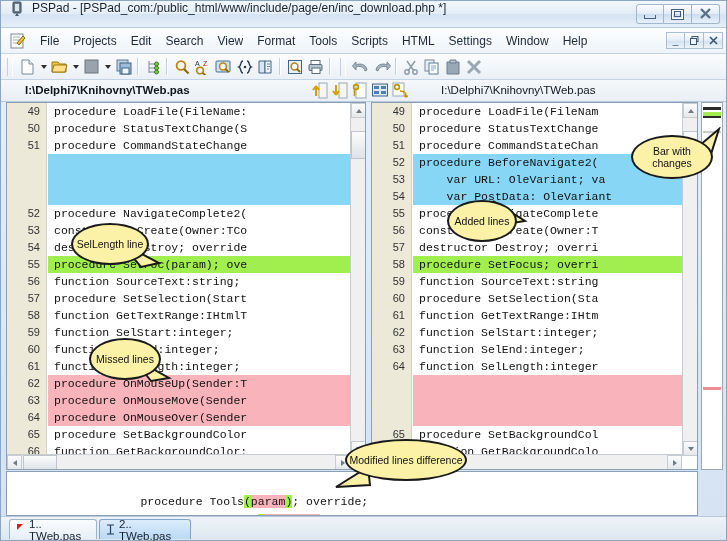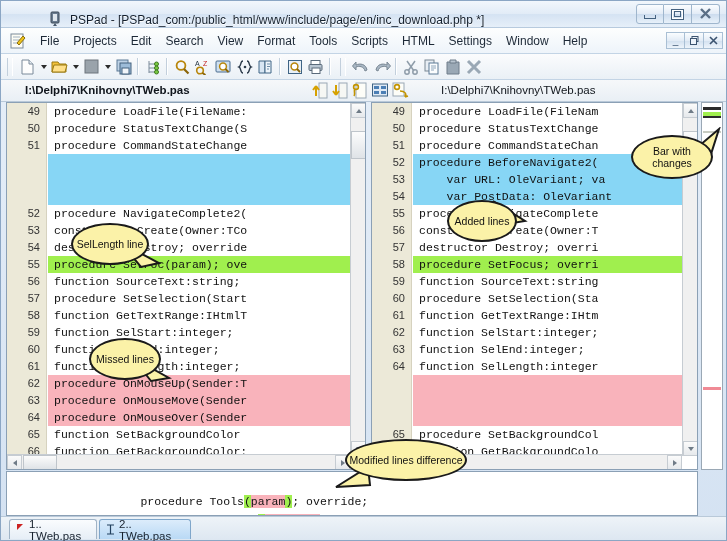--- a/index.html
+++ b/index.html
@@ -12,21 +12,21 @@
   .app{
     position:relative;width:727px;height:541px;
     background:linear-gradient(180deg,#e8f0f9 0%,#d4e2f2 100%);
     border:1px solid #8ba6c4;box-sizing:border-box;
   }
   
   .titlebar{
     position:absolute;left:0;top:0;width:725px;height:27px;
     background:linear-gradient(180deg,#f2f7fc 0%,#e2ecf7 48%,#d5e3f3 52%,#e6eff9 100%);
     border-bottom:1px solid #b7cade;
-    display:flex;align-items:flex-end;box-sizing:border-box;padding-left:38px;
+    display:flex;align-items:flex-start;box-sizing:border-box;
   }
   .tb-icon{width:15px;height:16px;margin-left:9px;margin-right:7px;position:relative;flex:0 0 auto;}
   .tb-title{
     font-size:12px;color:#14202e;white-space:nowrap;overflow:hidden;
     text-shadow:0 1px 0 #ffffff;
   }
   .winbtns{position:absolute;right:6px;top:3px;display:flex;gap:0px;}
   .winbtn{
     width:28px;height:20px;border:1px solid #9fb6cd;border-left:none;
     background:linear-gradient(180deg,#fbfdff 0%,#e2ebf6 50%,#ccdcee 51%,#e8f1fa 100%);
@@ -527,21 +527,21 @@
           <div class="row pink">
             <span class="ctext">procedure OnMouseUp(Sender:T</span>
           </div>
           <div class="row pink">
             <span class="ctext">procedure OnMouseMove(Sender</span>
           </div>
           <div class="row pink">
             <span class="ctext">procedure OnMouseOver(Sender</span>
           </div>
           <div class="row">
-            <span class="ctext">function SetBackgroundColor</span>
+            <span class="ctext">procedure SetBackgroundColor</span>
           </div>
           <div class="row">
             <span class="ctext">function GetBackgroundColor:</span>
           </div>
         </div>
       <div class="vsb">
         <div class="arr up"></div>
         <div class="thumb" style="top:28px;height:28px"></div>
         <div class="arr dn"></div>
       </div>

